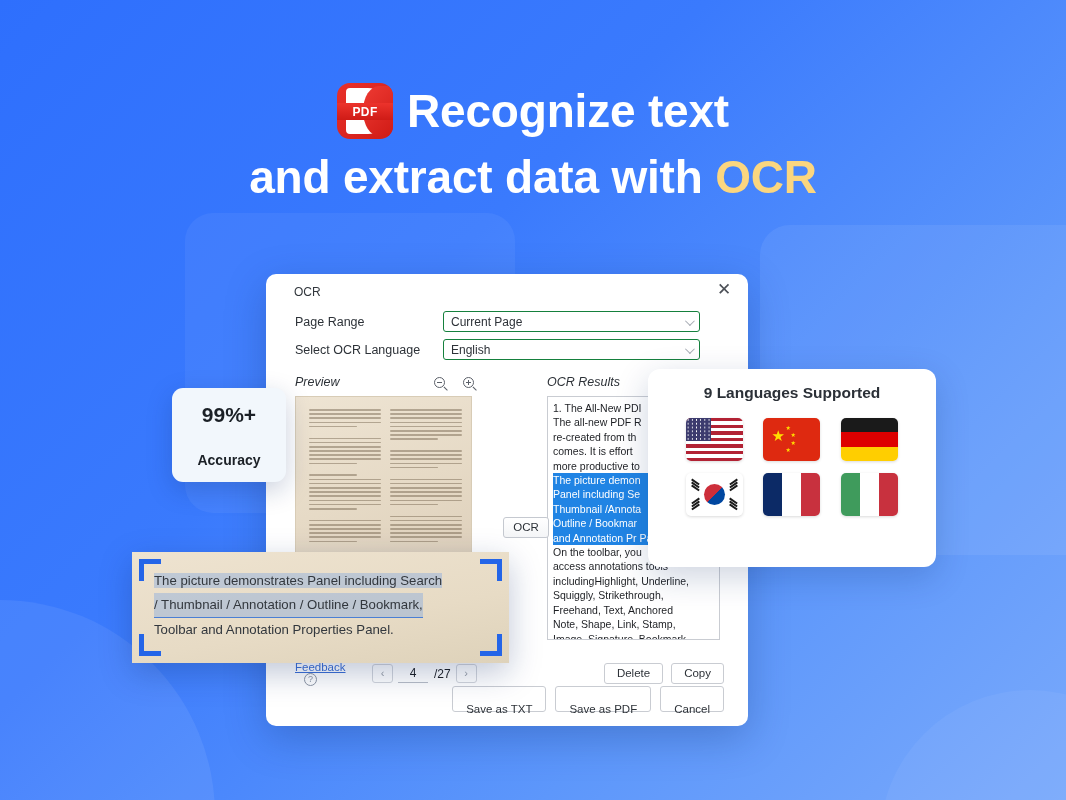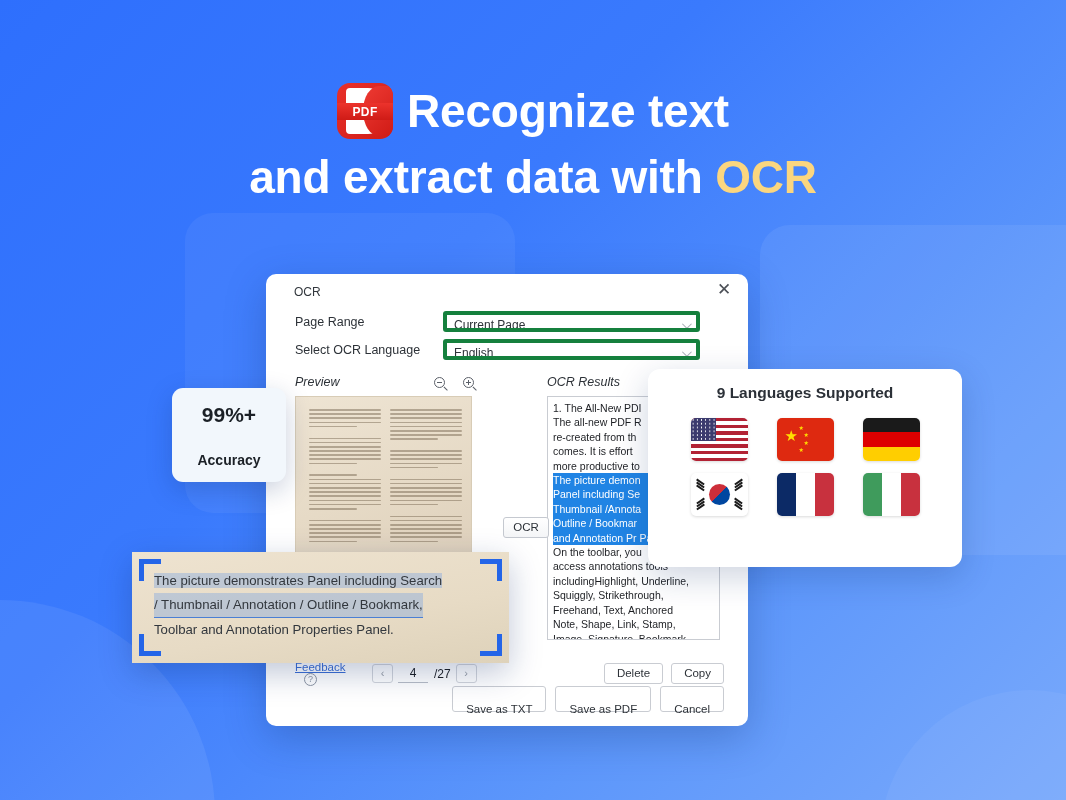--- a/index.html
+++ b/index.html
@@ -85,21 +85,21 @@
     color: #4c5057; font-size: 17px; line-height: 20px; text-align: center;
     font-family: "Liberation Sans", sans-serif;
   }
 
   .form-row {
     display: flex; align-items: center; padding: 0 0 0 29px; margin-top: 7px;
   }
   .form-label { font-size: 12.5px; color: #2d3238; width: 148px; }
   .select-box {
     position: relative; width: 257px; height: 21px;
-    border: 4px solid #15803d; border-radius: 3px; background: #fff;
+    border: 1px solid #15803d; border-radius: 3px; background: #fff;
     font-size: 12px; color: #2d3238; padding: 3px 22px 0 7px;
     cursor: pointer; overflow: hidden; white-space: nowrap;
   }
   .select-box .chev {
     position: absolute; right: 7px; top: 7px;
     width: 7px; height: 7px;
     border-right: 1.3px solid #a7acb4; border-bottom: 1.3px solid #a7acb4;
     transform: rotate(45deg) translateY(-2px);
   }
 
@@ -209,21 +209,21 @@
     background: #f2f7fc; border-radius: 11px;
     box-shadow: 0 8px 26px rgba(12,40,100,0.22);
     display: flex; flex-direction: column;
     align-items: center; justify-content: center; gap: 25px;
   }
   #accuracy-value { font-size: 21px; font-weight: bold; color: #1b2026; }
   #accuracy-label { font-size: 14px; font-weight: bold; color: #1b2026; }
 
   
   #languages-card {
-    position: absolute; left: 648px; top: 369px; width: 314px; height: 198px;
+    position: absolute; left: 648px; top: 369px; width: 288px; height: 198px;
     background: #ffffff; border-radius: 12px;
     box-shadow: 0 10px 34px rgba(12,40,100,0.20);
     padding-top: 15px;
   }
   #languages-title {
     text-align: center; font-size: 15.5px; font-weight: bold; color: #2b3037;
   }
   .flag-grid {
     display: grid; grid-template-columns: repeat(3, 1fr);
     row-gap: 12px; margin-top: 16px; padding: 0 28px;

